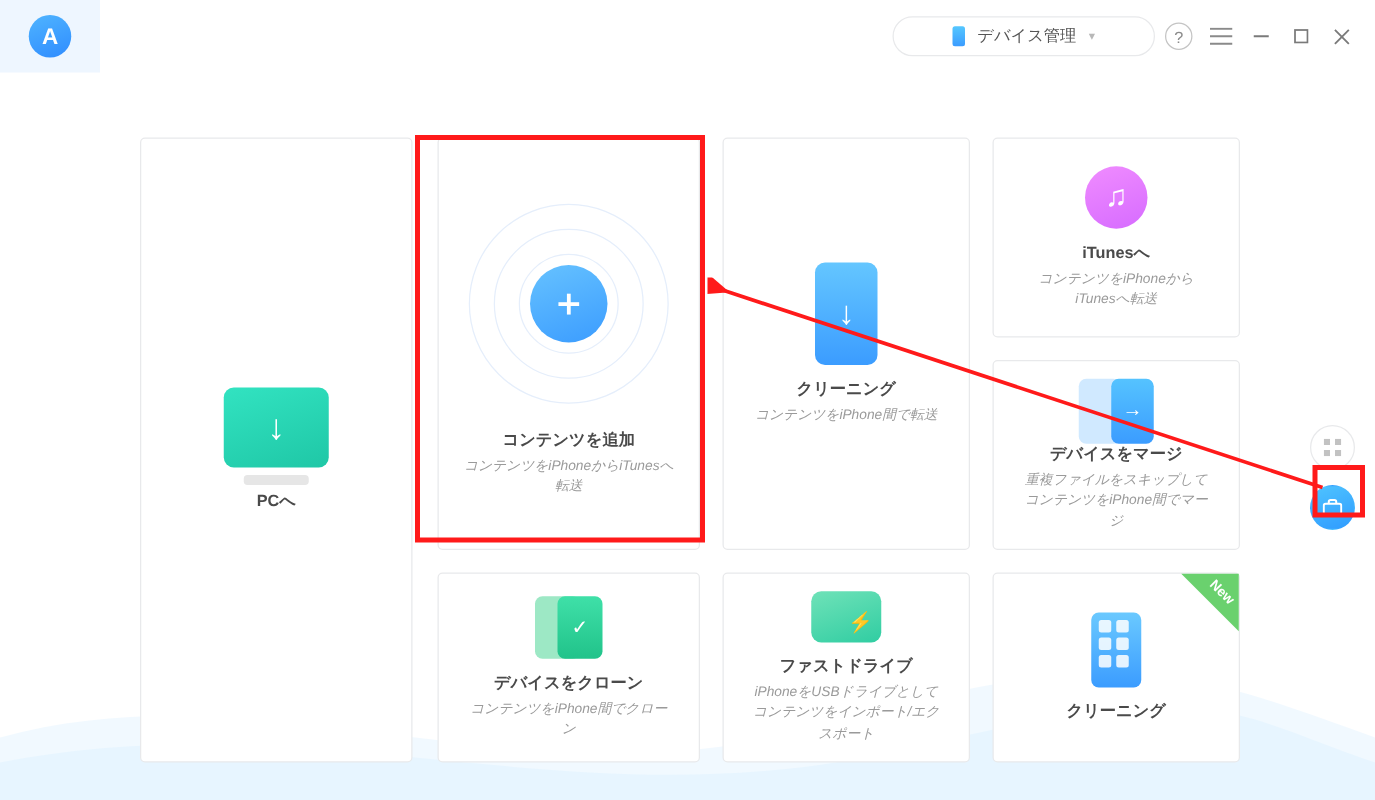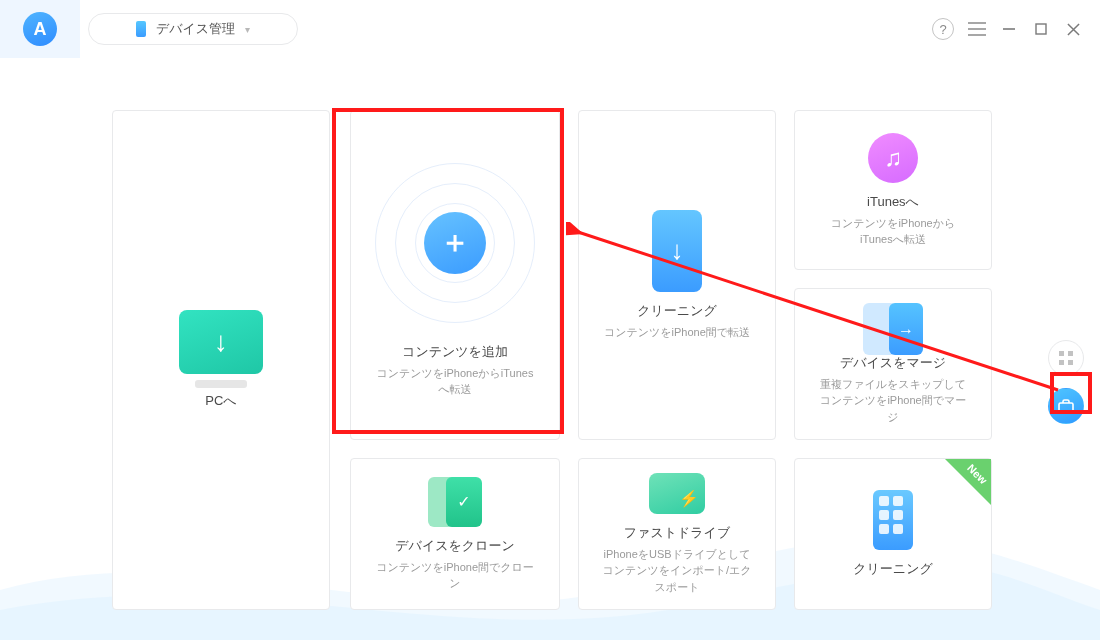--- a/index.html
+++ b/index.html
@@ -34,21 +34,21 @@
   .logo {
     width: 34px; height: 34px;
     background: linear-gradient(160deg,#4fb4ff,#2f8cff);
     border-radius: 50%;
     display:flex; align-items:center; justify-content:center;
     color:#fff; font-weight:700; font-size:18px;
   }
   .titlebar-center {
     flex: 1;
     display: flex;
-    justify-content: flex-start;
+    justify-content: flex-end;
   }
   .device-pill {
     display:flex; align-items:center; gap:10px;
     border: 1px solid var(--border);
     border-radius: 18px;
     padding: 6px 26px;
     font-size: 13px; color:#555;
     min-width: 210px; justify-content:center;
     cursor:pointer;
   }
@@ -94,29 +94,30 @@
     align-items:center; justify-content:center;
     padding: 14px;
     text-align:center;
     position:relative;
     background:#fff;
     cursor:pointer;
   }
   .card .title {
     font-size: 13px;
     color: var(--text-dark);
-    font-weight:400;
+    font-weight:700;
     margin-top:10px;
   }
   .card .desc {
     font-size: 11px;
     color: var(--text-light);
     margin-top:4px;
     line-height:1.5;
     padding:0 6px;
+    font-style:italic;
   }
   .pc-card { flex:1; }
   .big-card { grid-row: 1 / 3; }
   .small-card { }
 
   
   .ic {
     display:flex; align-items:center; justify-content:center;
   }
   .ic-pc {

